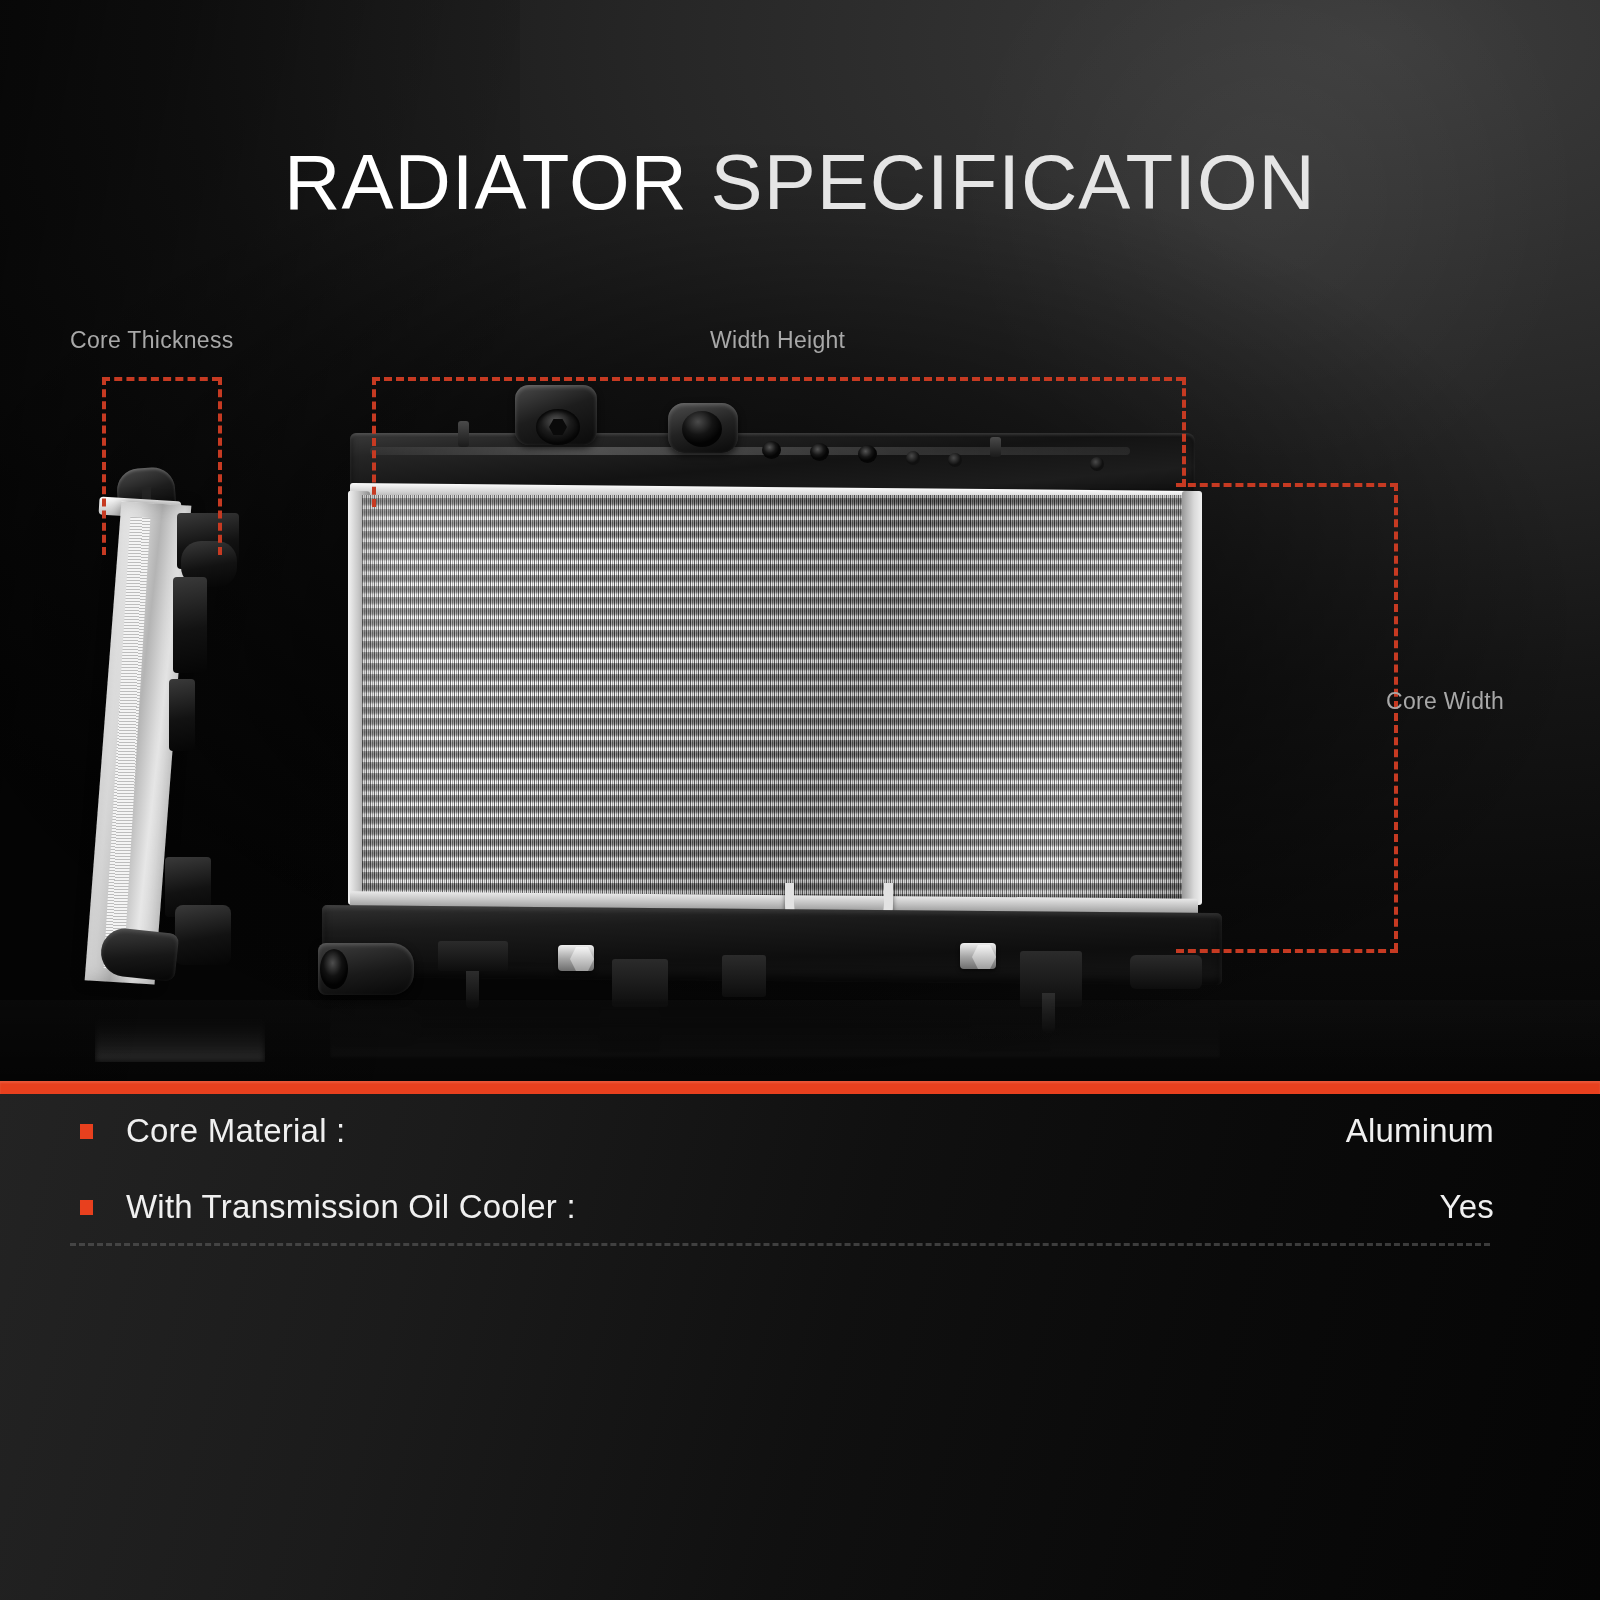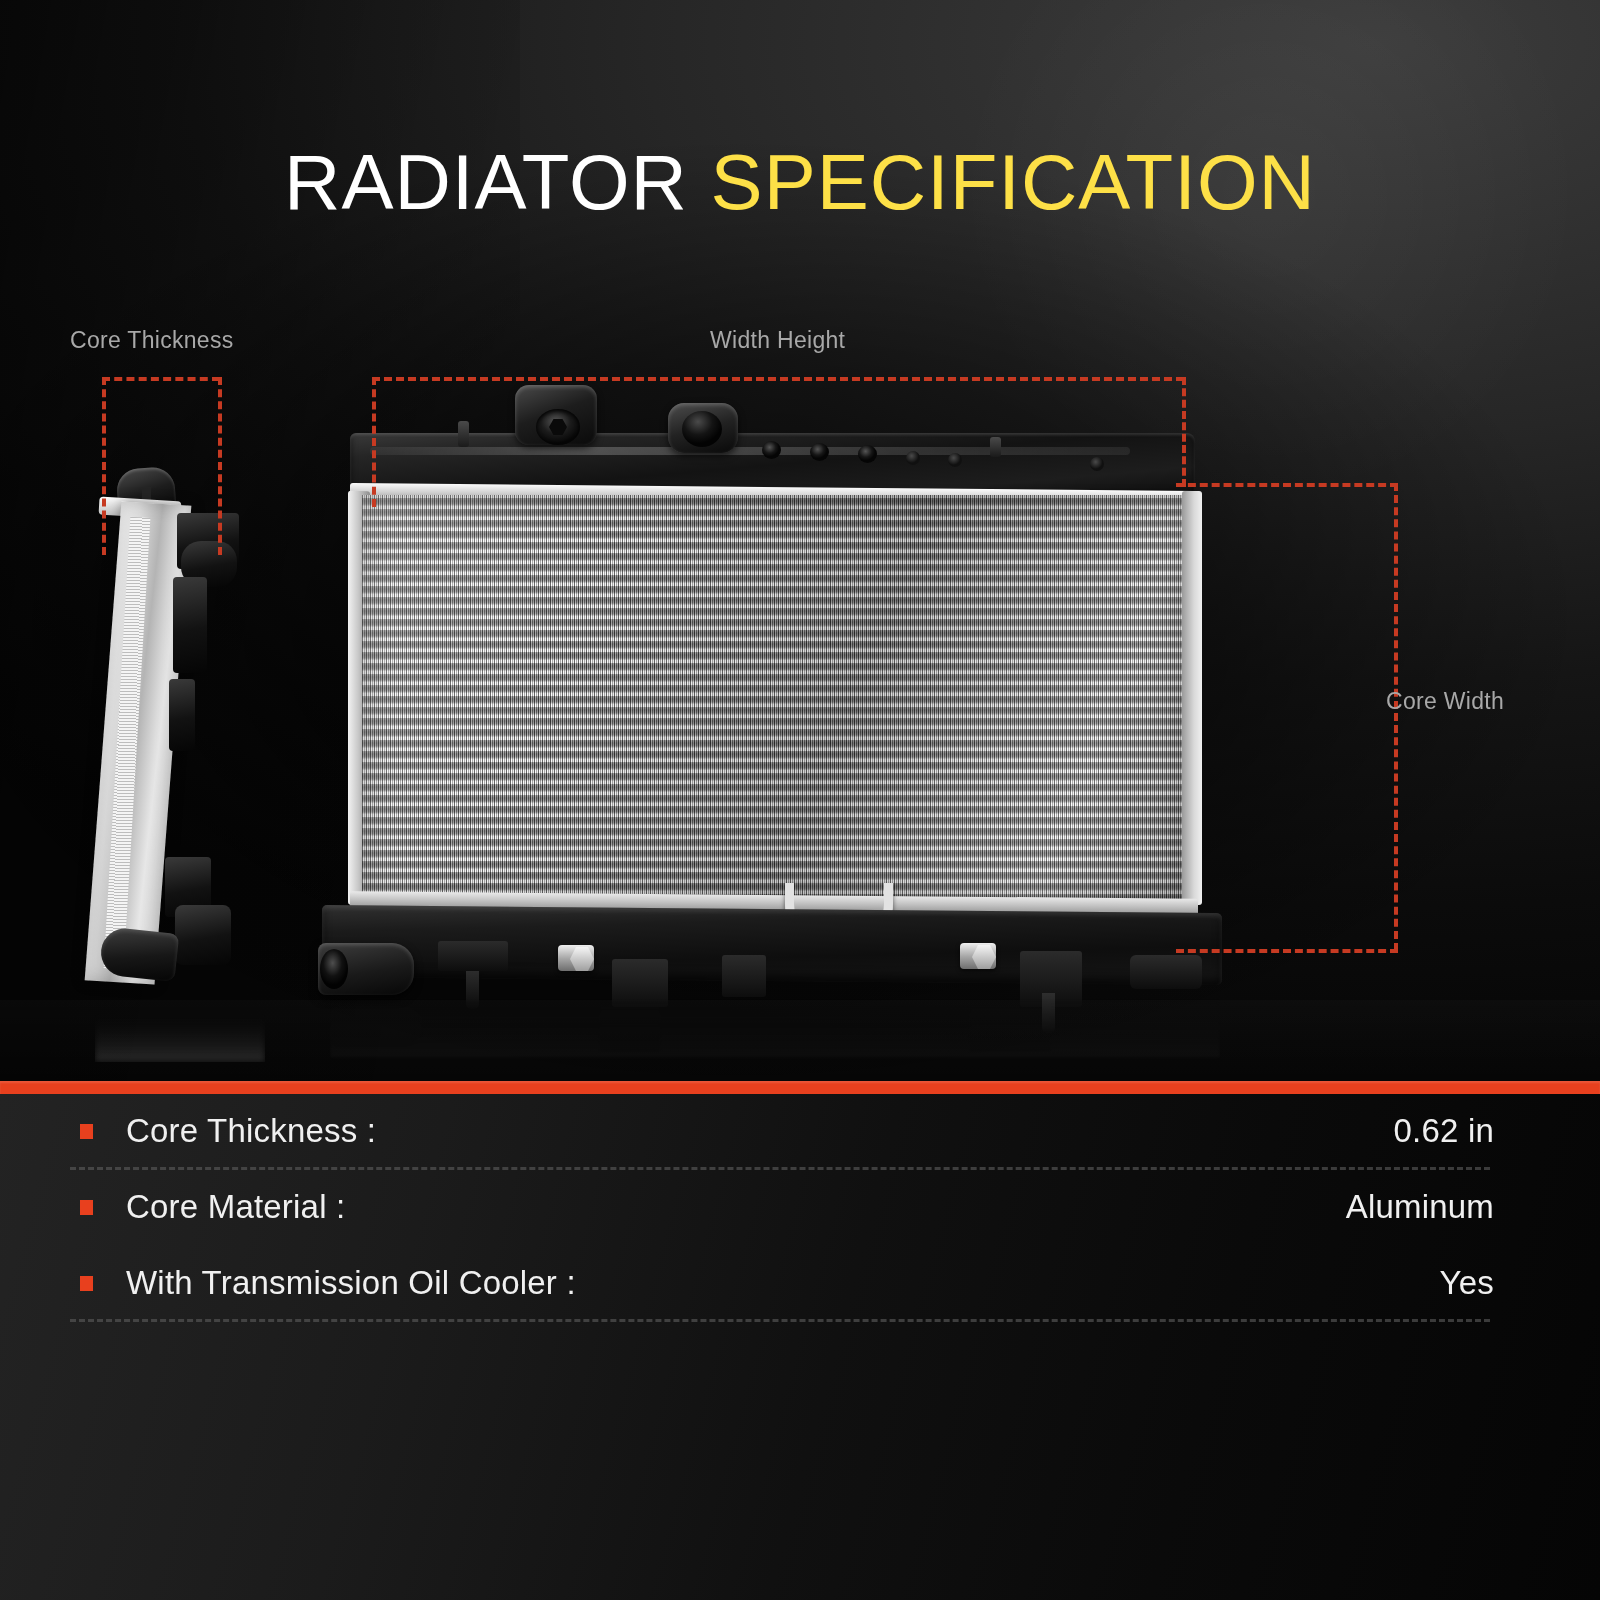--- a/index.html
+++ b/index.html
@@ -18,21 +18,21 @@
         background:linear-gradient(100deg, rgba(0,0,0,.55) 0%, rgba(0,0,0,.18) 55%, rgba(0,0,0,0) 100%);}
   .hero-streak{position:absolute;right:-120px;top:-260px;width:900px;height:900px;
         background:radial-gradient(50% 50% at 50% 50%, rgba(255,255,255,.045) 0%, rgba(255,255,255,0) 70%);
         transform:rotate(-18deg);}
 
   
   .title{position:absolute;left:0;top:143;top:143px;width:1600px;text-align:center;
          font-size:78px;letter-spacing:1px;line-height:1;white-space:nowrap;
          font-family:"Liberation Sans",sans-serif;font-weight:400;}
   .title .w{color:#ffffff;}
-  .title .o{color:#fde047;}
+  .title .o{color:#e5e5e5;}
 
   
   .dimlabel{position:absolute;color:#a8a8a8;font-size:23px;letter-spacing:.3px;white-space:nowrap;}
   #lbl-thickness{left:70px;top:327px;}
   #lbl-height{left:710px;top:327px;}
   #lbl-width{left:1386px;top:688px;}
 
   
   .dash-h{position:absolute;height:0;border-top:4px dashed #c63a22;}
   .dash-v{position:absolute;width:0;border-left:4px dashed #c63a22;}
@@ -279,26 +279,20 @@
   <div class="dimlabel" id="lbl-thickness">Core Thickness</div>
   <div class="dimlabel" id="lbl-height">Width Height</div>
   <div class="dimlabel" id="lbl-width">Core Width</div>
 
   <div class="divider"></div>
 
   <div class="specs">
     <div class="specs-inner" id="spec-rows">
         <div class="row" style="margin-top: 0px;">
           <div class="bullet"></div>
-          <div class="rlabel">Core Thickness :</div>
-          <div class="rvalue">0.62 in</div>
-          <div class="row-line"></div>
-        </div>
-        <div class="row" style="margin-top: 0px;">
-          <div class="bullet"></div>
           <div class="rlabel">Core Material :</div>
           <div class="rvalue">Aluminum</div>
         </div>
         <div class="row" style="margin-top: 0px;">
           <div class="bullet"></div>
           <div class="rlabel">With Transmission Oil Cooler :</div>
           <div class="rvalue">Yes</div>
           <div class="row-line"></div>
         </div>
       </div>

